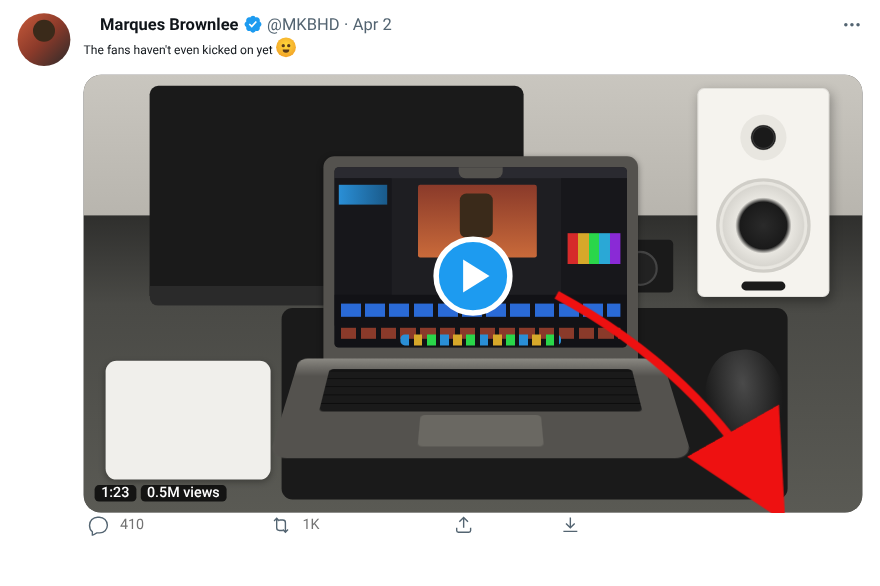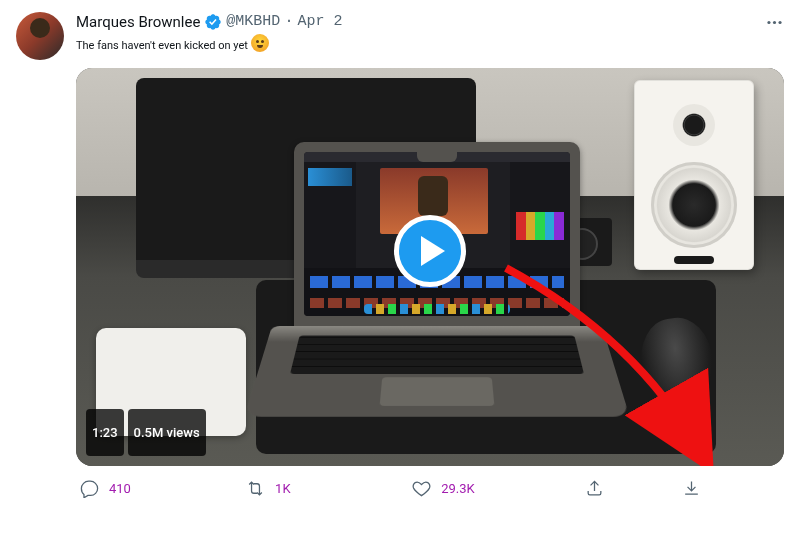--- a/index.html
+++ b/index.html
@@ -34,27 +34,27 @@
     background: #3a2a1a;
   }
   .main { flex: 1; min-width: 0; }
   .header-row {
     display: flex;
     align-items: center;
     gap: 4px;
     font-size: 15px;
     line-height: 20px;
   }
-  .display-name { font-weight: 400; color:#0f1419; }
+  .display-name { font-weight: 700; color:#0f1419;margin-left:15px; }
   .verified {
     width:18px; height:18px;
     display:inline-flex; align-items:center; justify-content:center;
   }
   .verified svg { width:18px; height:18px; fill:#1d9bf0; }
-  .handle, .dot, .date { color:#536471; font-weight:400;font-family:Liberation Mono, monospace; }
+  .handle, .dot, .date { color:#536471; font-weight:400; }
   .more {
     margin-left:auto;
     color:#536471;
     display:flex; align-items:center;
   }
   .more svg { width:19px; height:19px; fill:#536471; }
   .tweet-text {
     margin-top: 2px;
     font-size: 11px;
     line-height: 20px;
@@ -203,30 +203,30 @@
     border-bottom:15px solid transparent;
     margin-left:6px;
   }
   .video-meta {
     position:absolute; left:10px; bottom:10px;
     display:flex; gap:4px;
   }
   .pill {
     background: rgba(0,0,0,.77);
     color:#fff; font-size:13px; font-weight:500;
-    padding:16px 6px; border-radius:4px;
+    padding:0 6px; border-radius:4px;
   }
   .arrow-annotation {
     position:absolute; pointer-events:none;
   }
   .actions {
-    margin-top: 13px;
+    margin-top: 2px;
     display:flex;
     align-items:center;
-    color:#a21caf;
+    color:#737373;
     font-size:13px;
     padding: 0 4px;
     max-width: 700px;
     text-align: center;
   }
   .action {
     display:flex; align-items:center; gap:10px;
     cursor:pointer;
   }
   .action svg { width:19px; height:19px; fill:none; stroke:#536471; stroke-width:1.6; }
@@ -321,26 +321,20 @@
             <path d="M1.75 12c0-5.1 4.15-9.25 9.25-9.25h2c5.1 0 9.25 4.15 9.25 9.25 0 4.85-3.9 8.75-8.75 8.75H10l-5 3v-4.3C2.9 17.9 1.75 15.1 1.75 12z"></path>
           </svg>
         <span>410</span>
       </div>
       <div class="action a-retweet">
         <svg viewBox="0 0 24 24">
             <path d="M4 7l3-3 3 3M7 4v11a3 3 0 0 0 3 3h4M20 17l-3 3-3-3M17 20V9a3 3 0 0 0-3-3h-4"></path>
           </svg>
         <span>1K</span>
       </div>
-      <div class="action like a-like">
-        <svg viewBox="0 0 24 24">
-            <path d="M12 21s-7.5-4.9-10-9.5C.5 8 2.5 4 6.5 4c2 0 3.5 1 5.5 3 2-2 3.5-3 5.5-3 4 0 6 4 4.5 7.5C19.5 16.1 12 21 12 21z"></path>
-          </svg>
-        <span>29.3K</span>
-      </div>
       <div class="action share a-share">
         <svg viewBox="0 0 24 24">
             <path d="M12 3v12M7 8l5-5 5 5M4 15v3a2 2 0 0 0 2 2h12a2 2 0 0 0 2-2v-3"></path>
           </svg>
       </div>
       <div class="action download a-download">
         <svg viewBox="0 0 24 24">
             <path d="M12 3v12M7 10l5 5 5-5M4 19h16"></path>
           </svg>
       </div>

